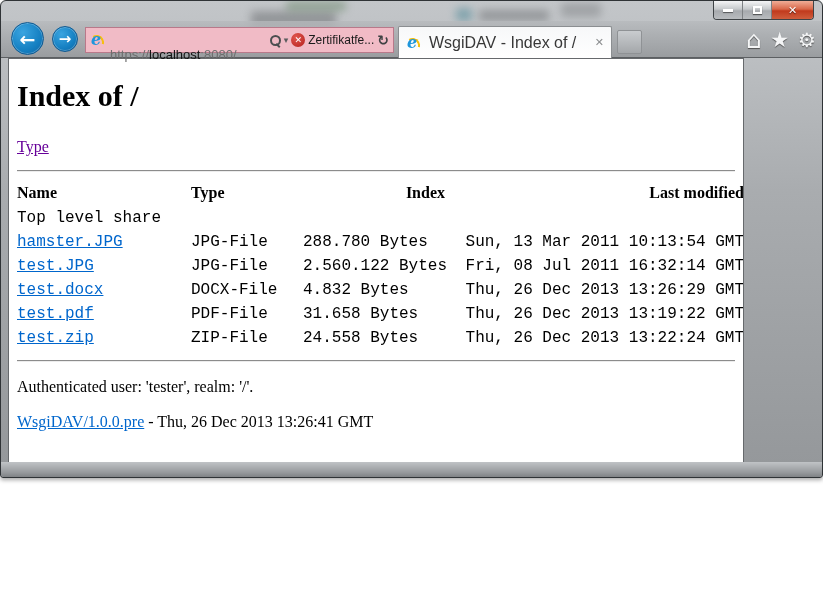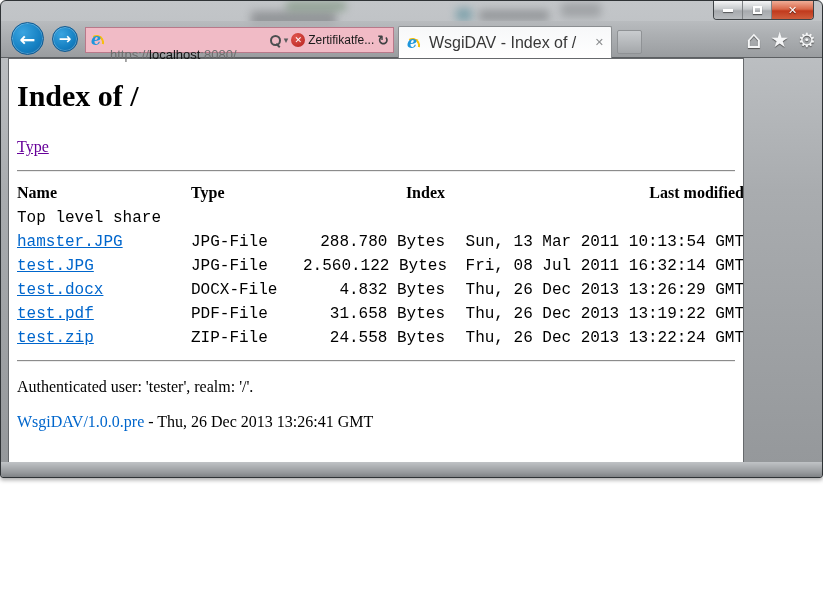--- a/index.html
+++ b/index.html
@@ -93,27 +93,27 @@
   .mount { display:inline-block; margin-top:25px; color:#660099; text-decoration:underline; cursor:pointer; }
   hr.rule { border:none; border-top:1px solid #8c8c8c; border-bottom:1px solid #ececec; margin-top:14px; }
 
   table.files { border-collapse:collapse; table-layout:fixed; width:727px; margin-top:8px; }
   table.files col.c1{width:174px;} table.files col.c2{width:112px;}
   table.files col.c3{width:158px;} table.files col.c4{width:283px;}
   table.files th { font:bold 16px "Liberation Serif",serif; text-align:left; height:26px; vertical-align:middle; padding:0; }
   table.files th.num { text-align:right; padding-right:16px; }
   table.files th.right { text-align:right; }
   table.files td { font:16px "Liberation Mono",monospace; height:24px; vertical-align:middle; padding:0; white-space:nowrap; }
-  table.files td.num { text-align:right; padding-right:16px; }
+  table.files td.num { padding-right:16px; }
   table.files td.right { text-align:right; }
   a.file-link { color:#0066cc; text-decoration:underline; cursor:pointer; }
 
   .auth-line { margin-top:16px;font-family:Liberation Serif, serif; }
   .footer-line { margin-top:17px; }
-  .footer-line a { color:#0066cc; cursor:pointer; }
+  .footer-line a { color:#0066cc; text-decoration:underline; cursor:pointer; }
 
   .bottom-frame { position:absolute; left:0; bottom:0; width:100%; height:15px;
                   border-radius:0 0 3px 3px;
                   background:linear-gradient(180deg,#c0c3c6,#96999c 70%,#7f8285); }
 </style>
 <title>WsgiDAV - Index of /</title></head>
 <body>
 
 <div class="window">
 

